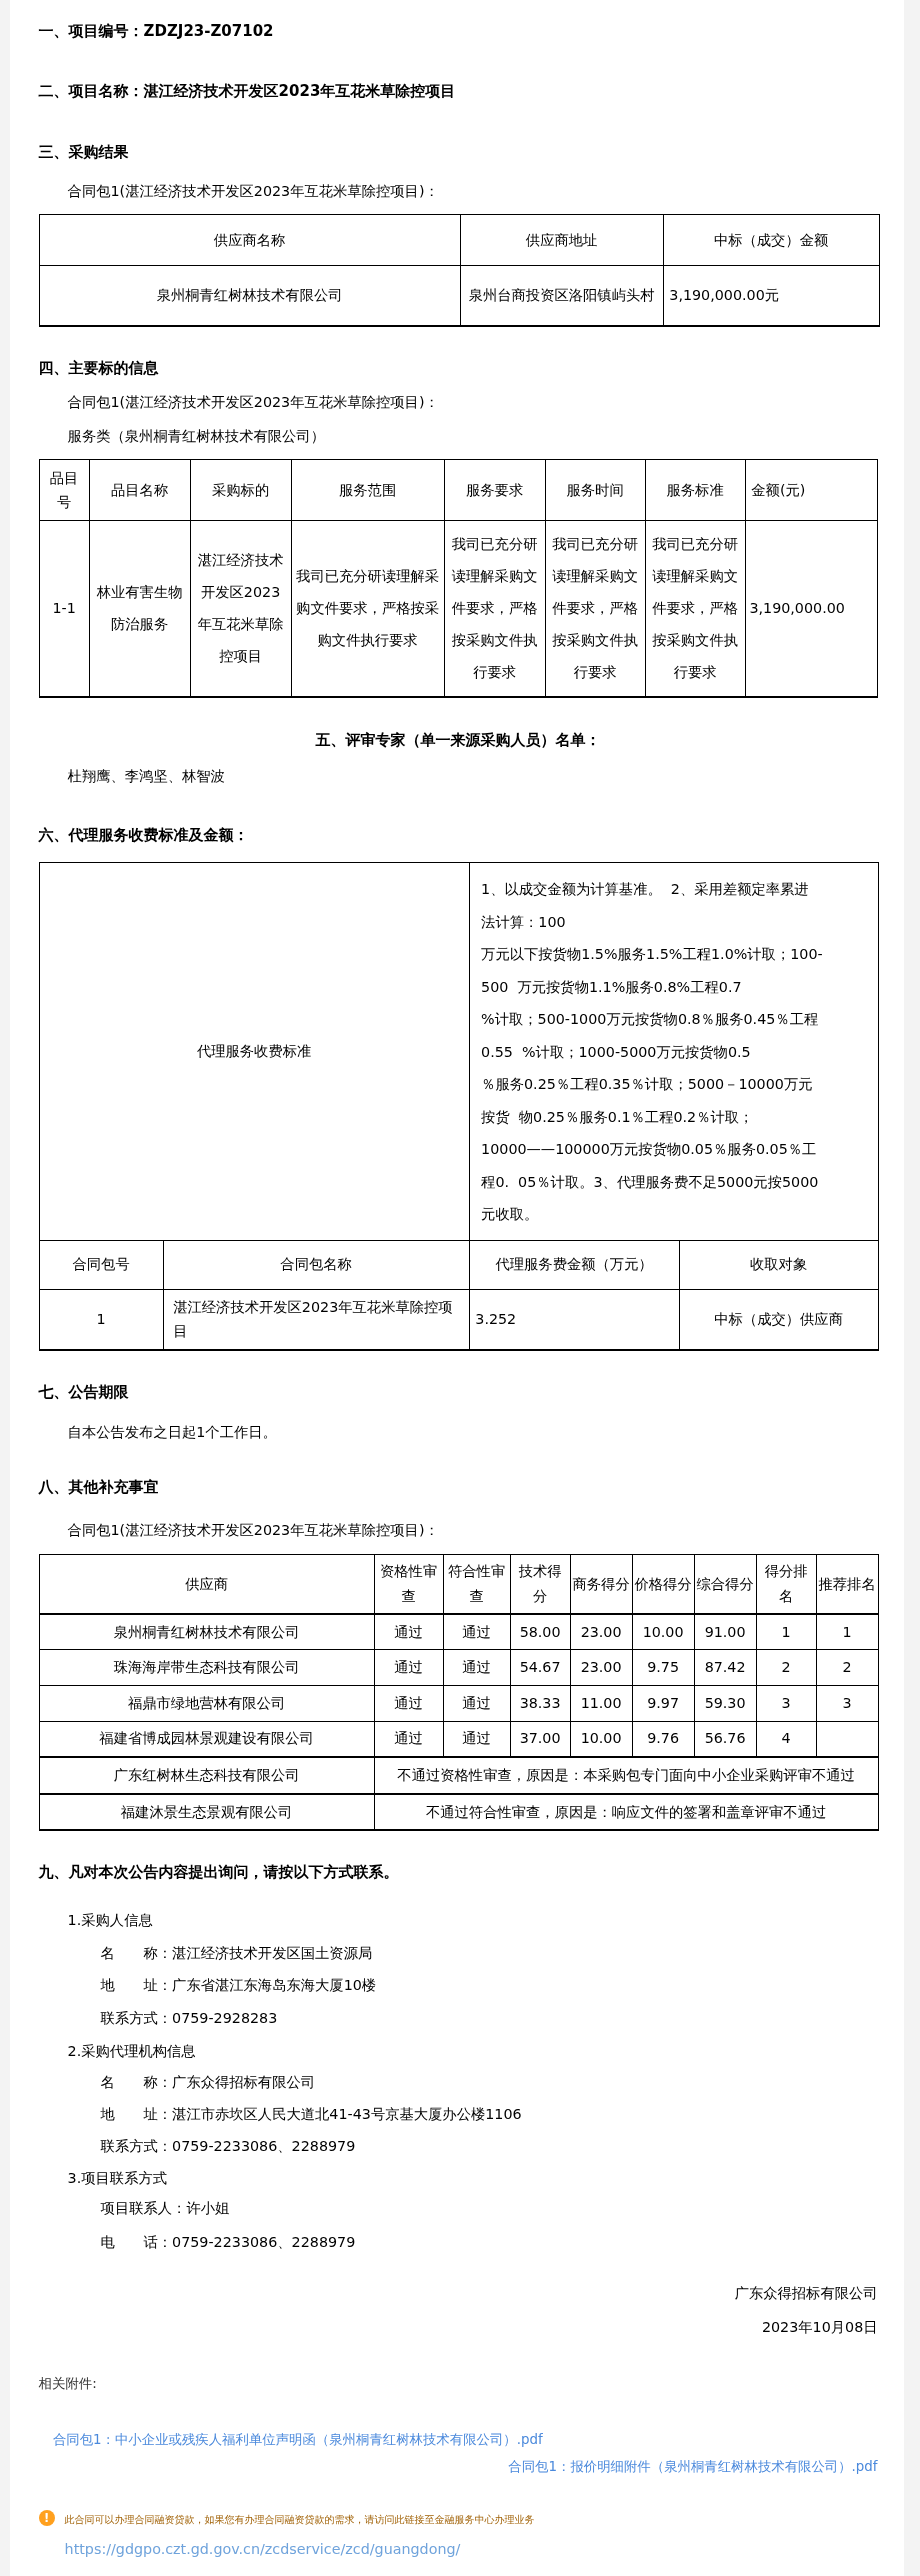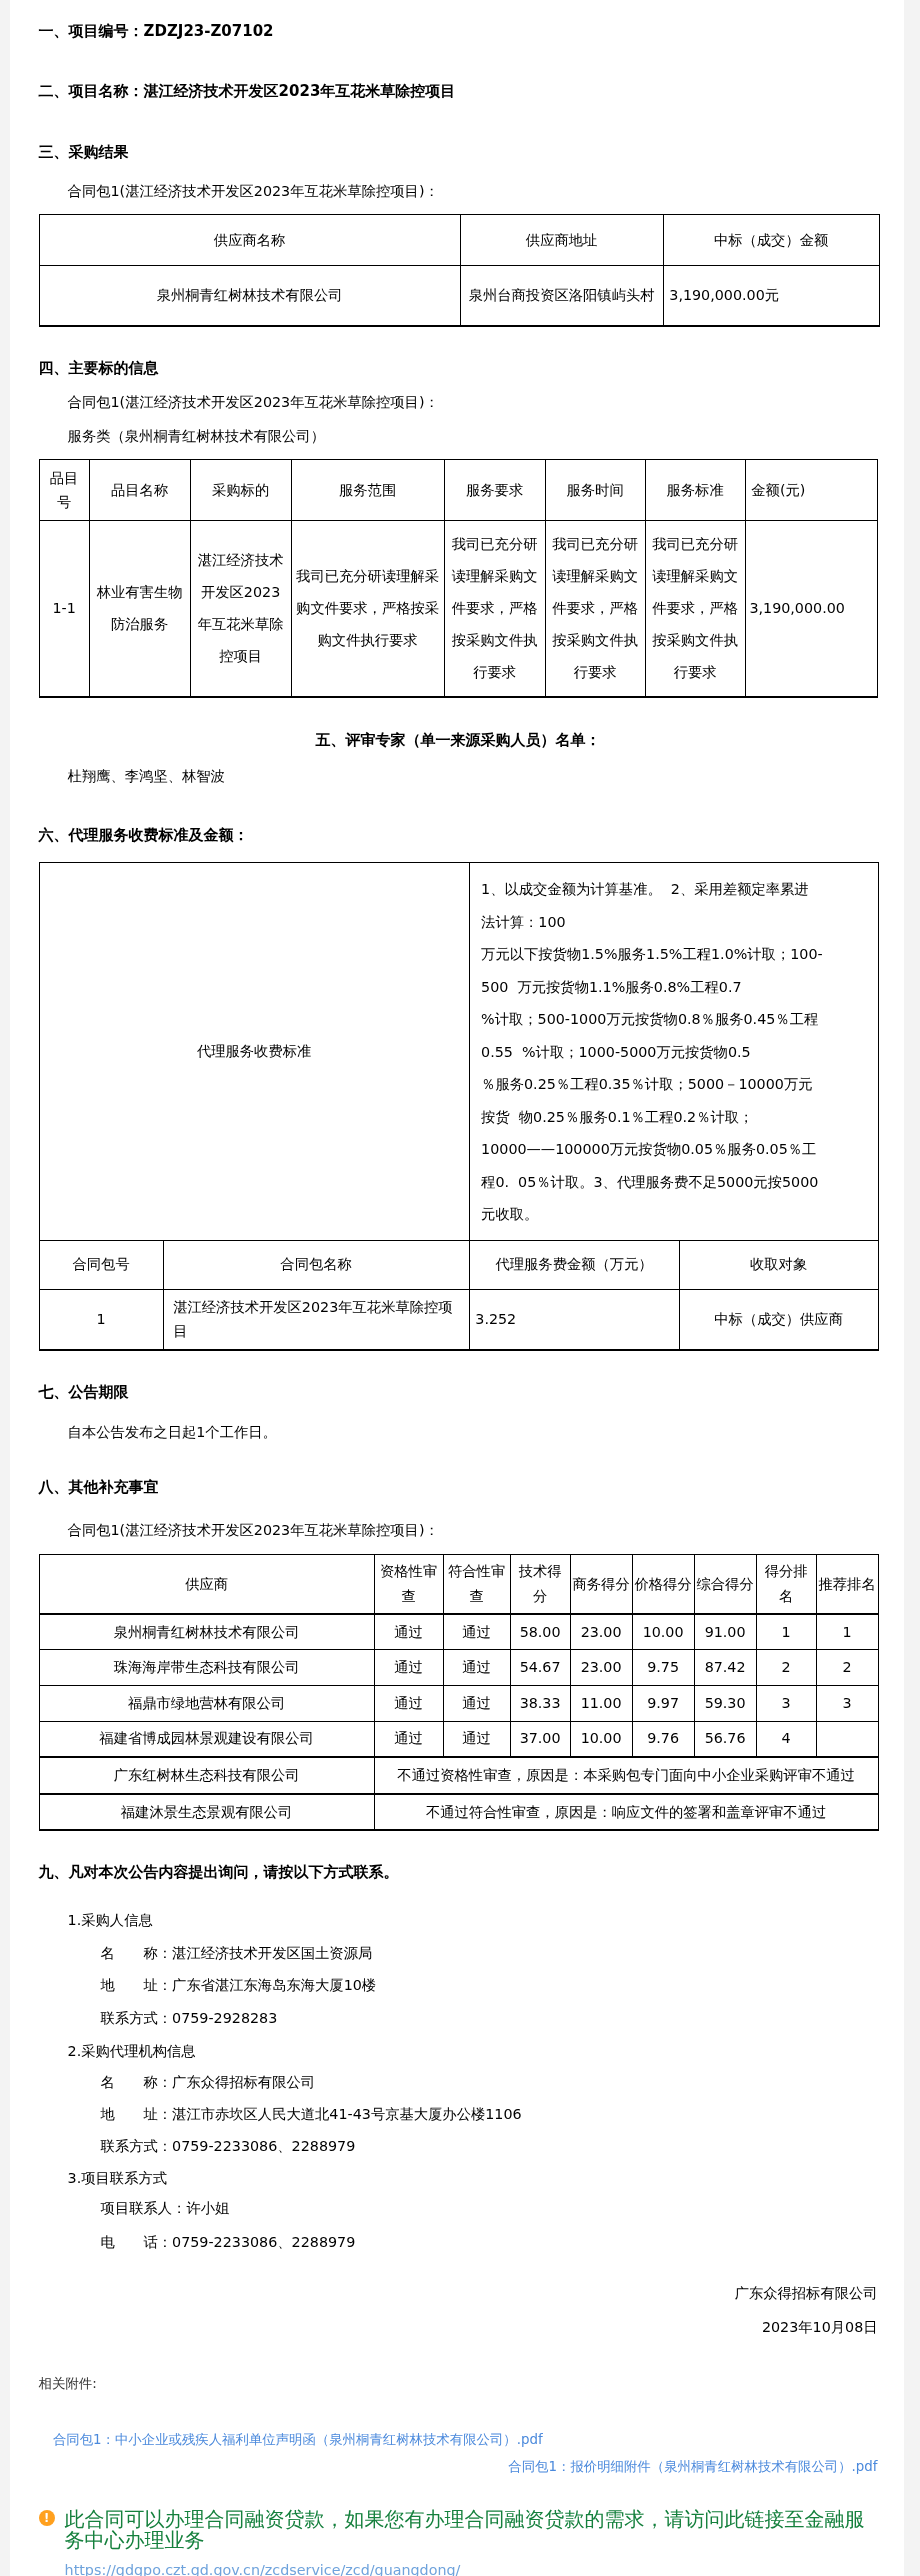--- a/index.html
+++ b/index.html
@@ -56,21 +56,21 @@
   
   .attach-label { font-size:13.4px; color:#333; line-height:21px; }
   .attach-link  { font-size:13.4px; color:#4a89dc; line-height:27px; display:block; cursor:pointer; }
   .notice { display:flex; align-items:flex-start; margin-top:29px; }
   .warn-badge {
     flex:0 0 auto;
     width:16.2px; height:16.2px; border-radius:50%;
     background:#ffa01e; color:#fff; font-size:11.5px; font-weight:700;
     text-align:center; line-height:16.2px; margin-right:9.6px; margin-top:1px;
   }
-  .notice-text { font-size:20px; color:#15803d; line-height:21px; }
+  .notice-text { font-size:10px; color:#a16207; line-height:21px; }
   .notice-url { font-size:14.3px; color:#6fa3dc; line-height:21px; margin-left:26px; margin-top:8.6px; display:block; cursor:pointer; }
 </style>
 </head>
 <body>
 
 <div class="page">
 
   <div class="h-sec" style="margin-top:0;">一、项目编号：ZDZJ23-Z07102</div>
   <div class="h-sec" style="margin-top:40px;">二、项目名称：湛江经济技术开发区2023年互花米草除控项目</div>
   <div class="h-sec" style="margin-top:41px;">三、采购结果</div>

